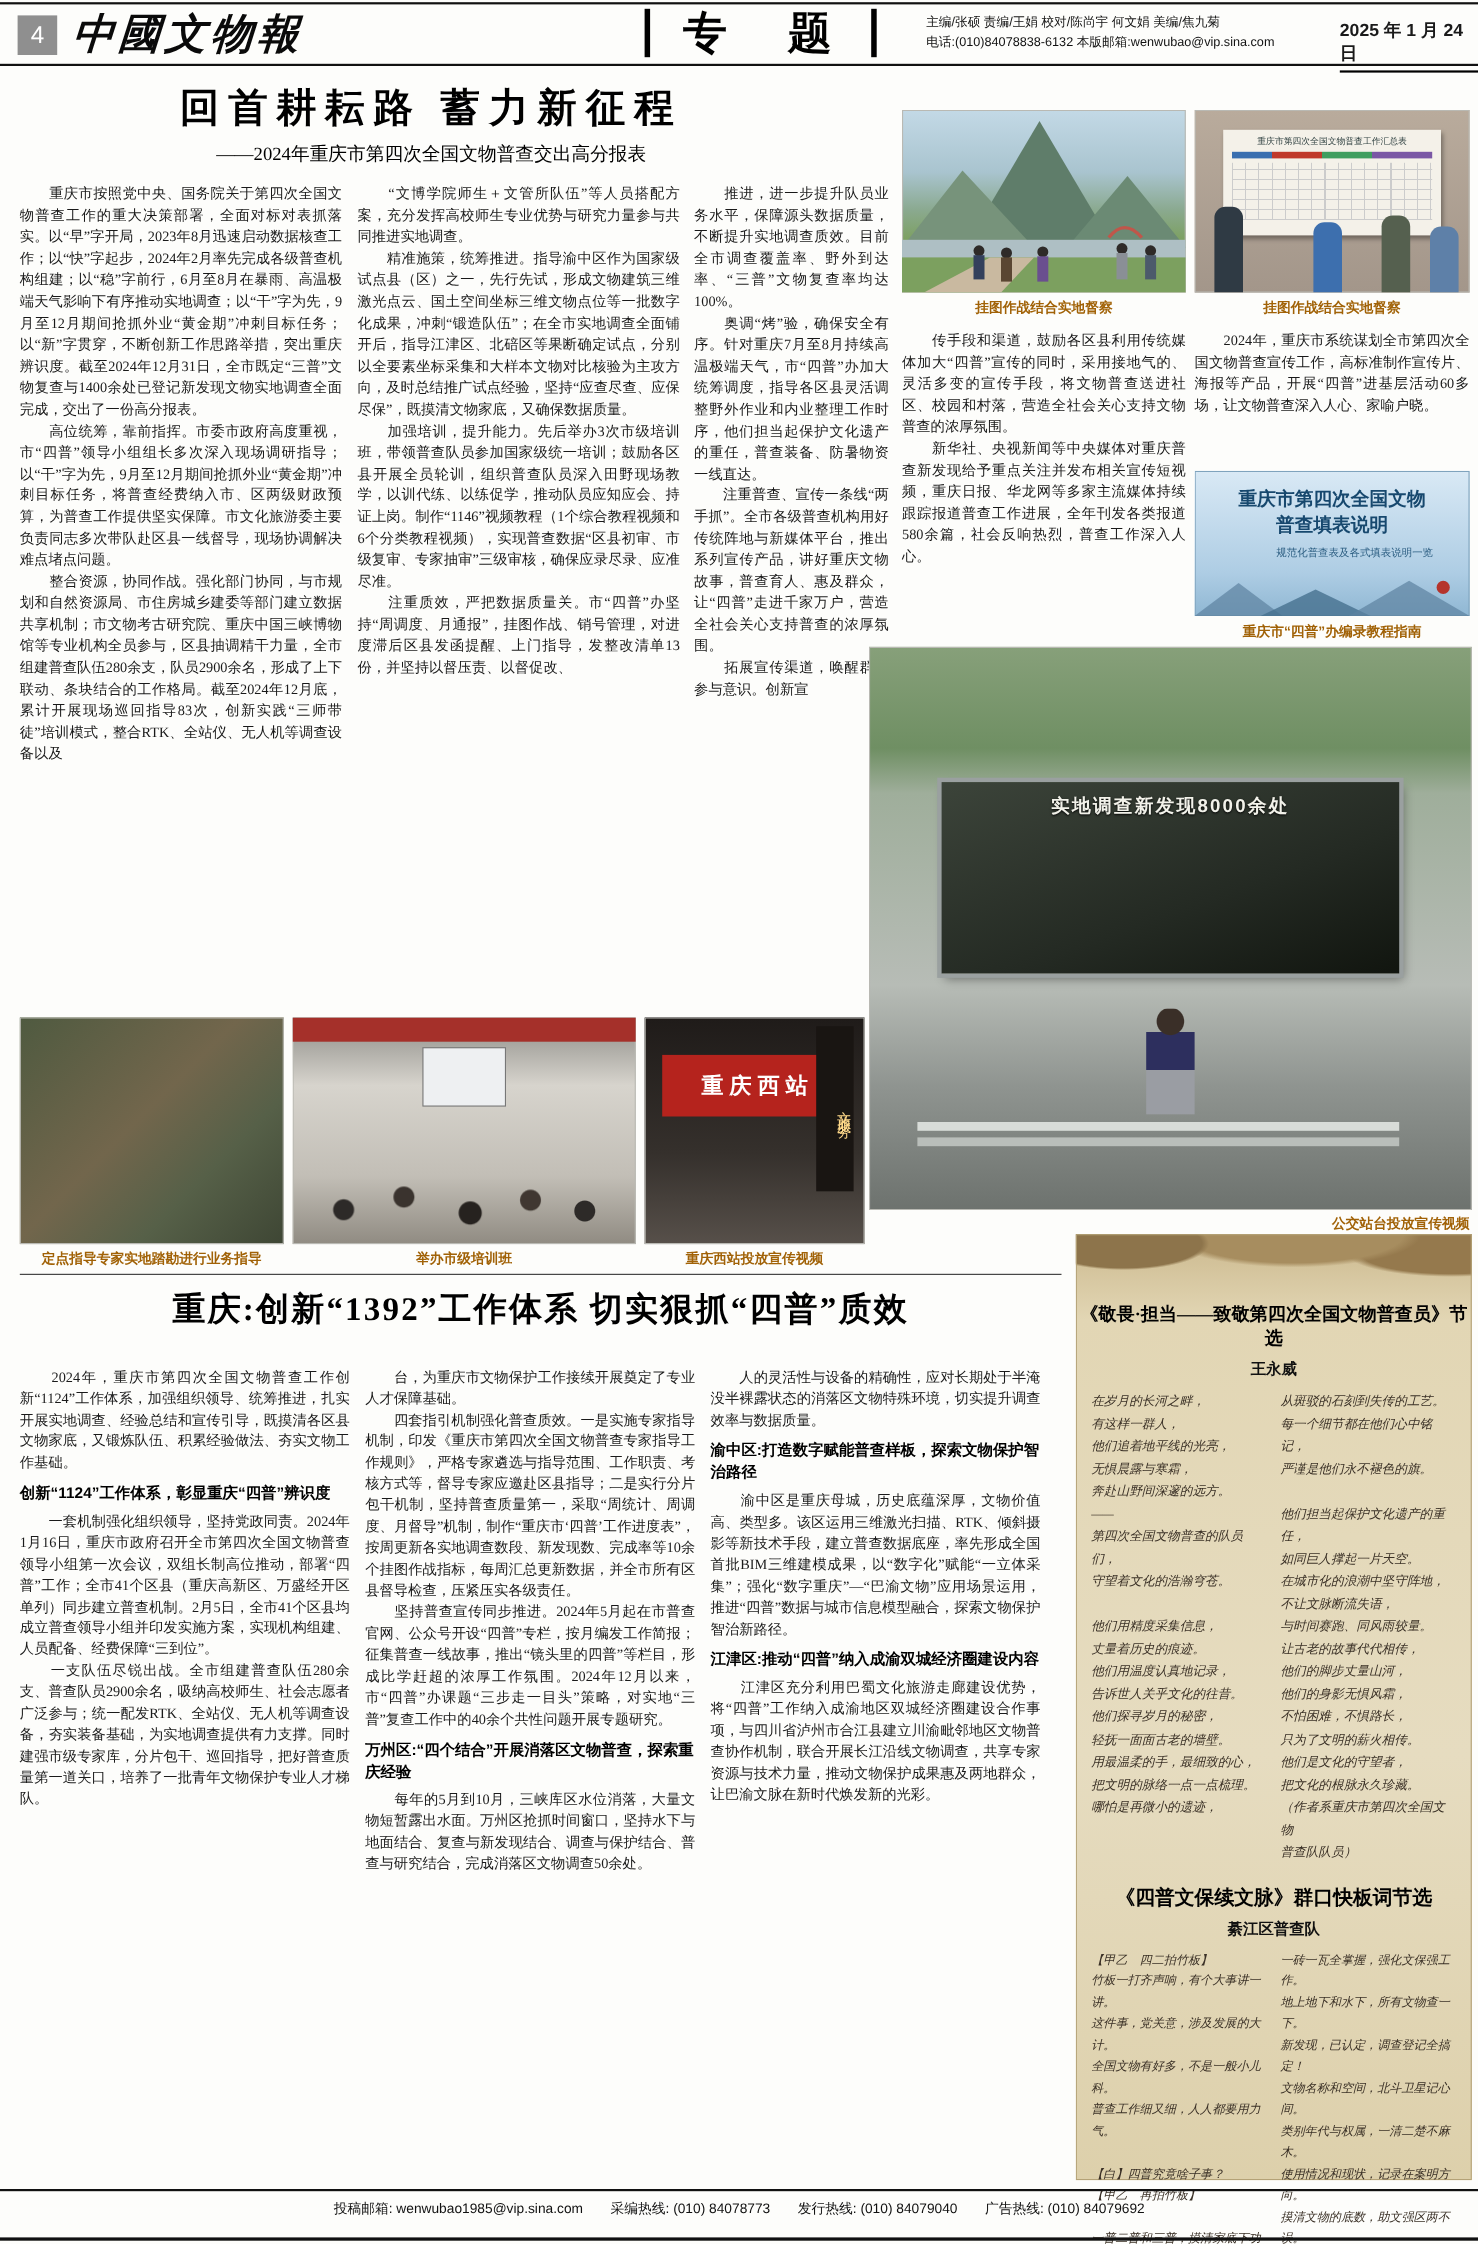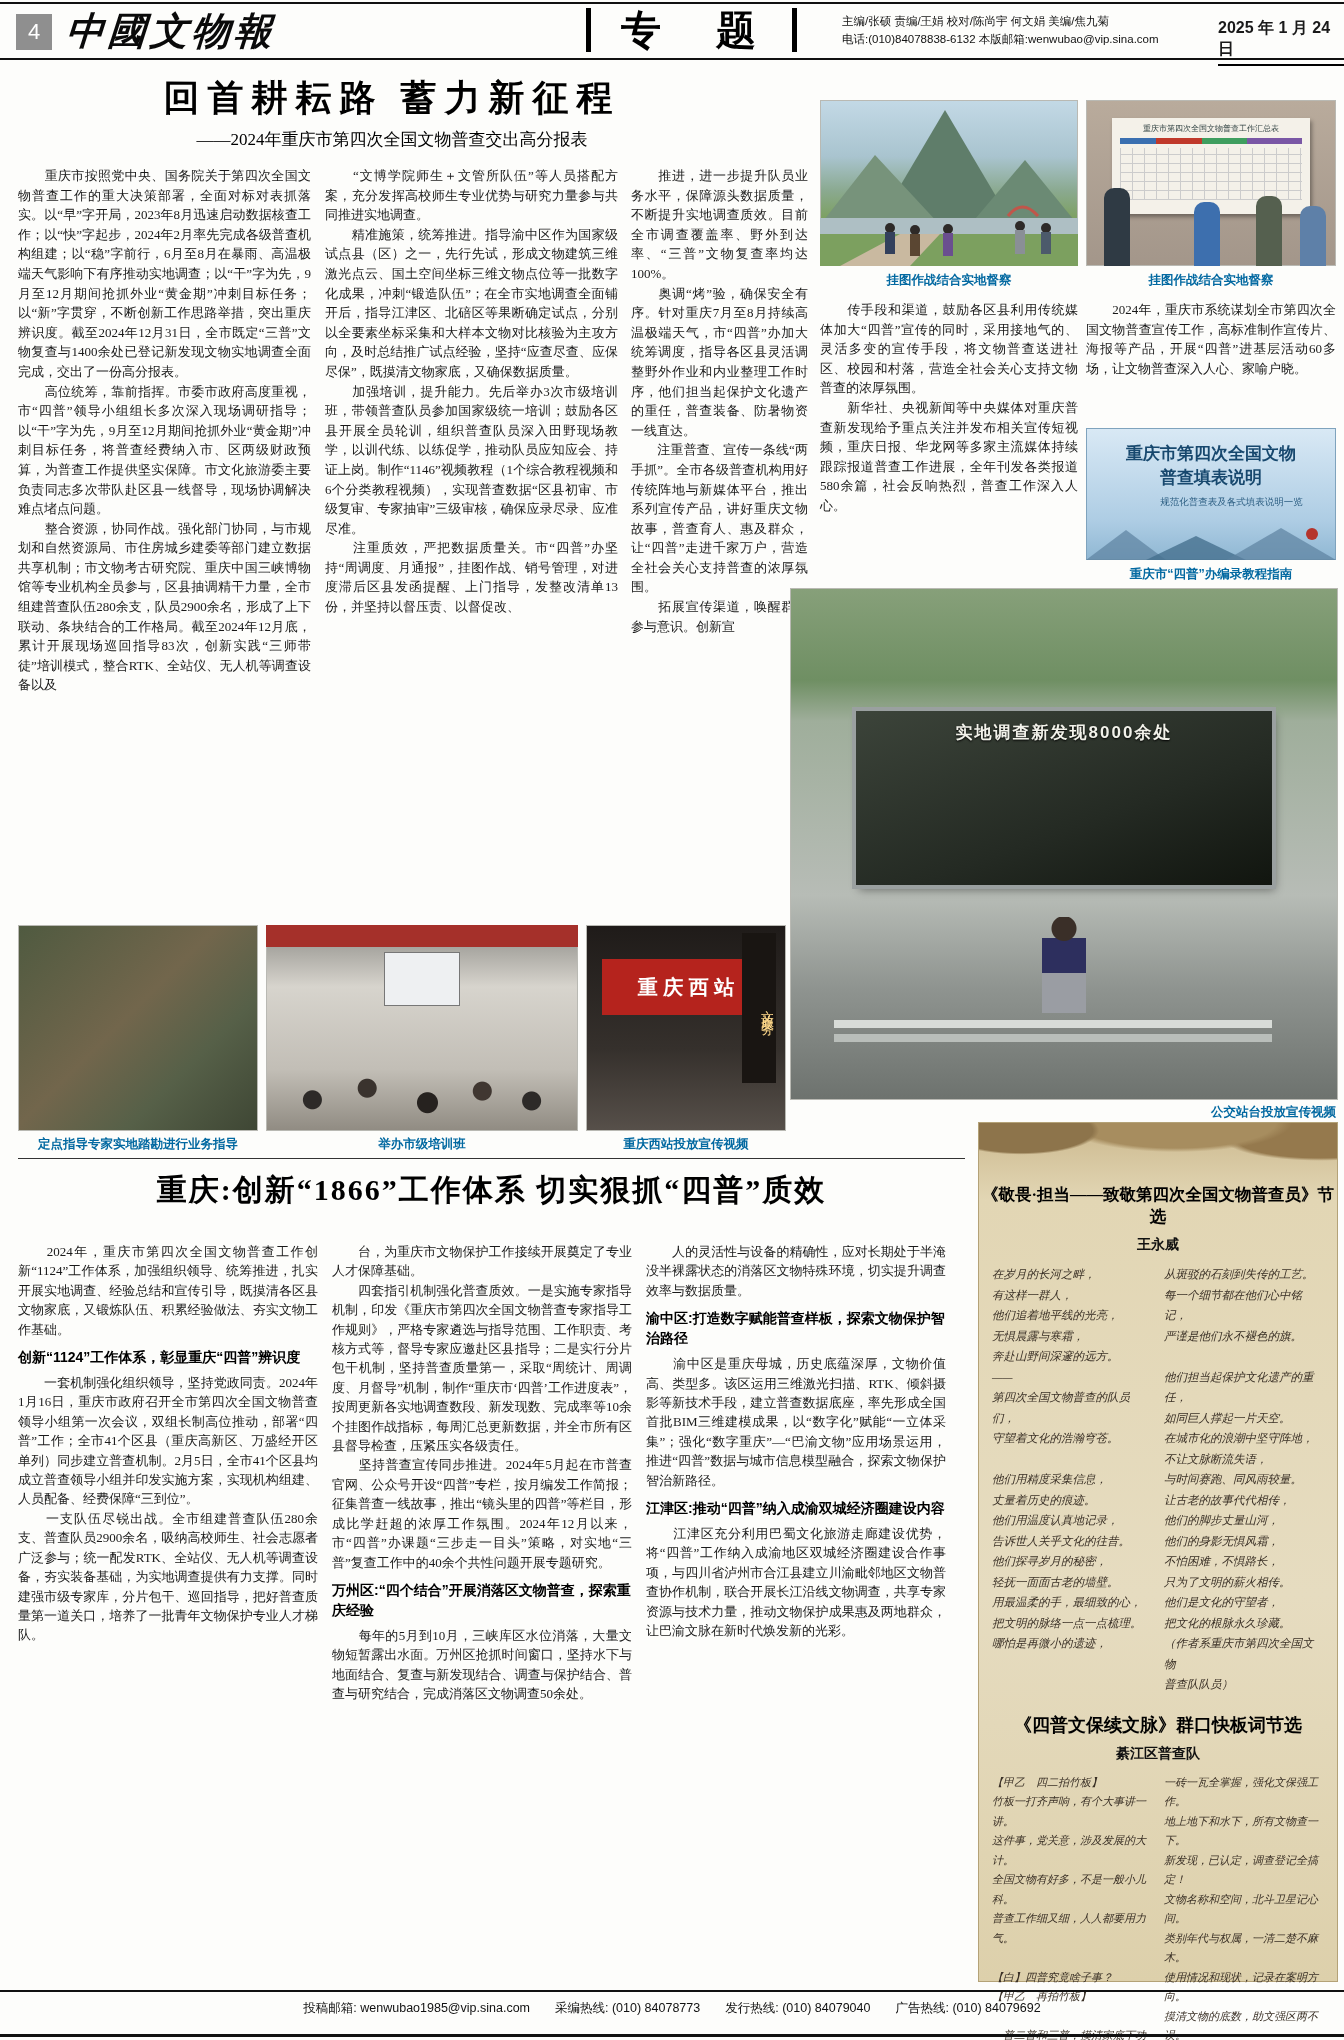--- a/index.html
+++ b/index.html
@@ -25,21 +25,21 @@
   #a1-title{left:18px;top:74px;width:748px;text-align:center;font-size:36px;font-weight:bold;
             letter-spacing:8px;color:#000;}
   #a1-subtitle{left:18px;top:128px;width:748px;text-align:center;font-size:17px;color:#000;}
   .bodycol{font-size:13px;line-height:19.6px;text-align:justify;white-space:pre-line;color:#191919;}
   #a1-col1{left:18px;top:166px;width:293px;height:748px;}
   #a1-col2{left:325px;top:166px;width:293px;height:748px;}
   #a1-col3{left:631px;top:166px;width:177px;height:748px;}
   #a1-col4{left:820px;top:300px;width:258px;height:388px;}
   #a1-col5{left:1086px;top:300px;width:250px;height:122px;}
   .photo{box-shadow:0 0 0 1px #b9b9b3 inset;overflow:hidden;}
-  .caption{font-size:12.5px;font-weight:bold;text-align:center;color:#0369a1;
+  .caption{font-size:12.5px;font-weight:bold;text-align:center;color:#a16207;
            font-family:"Liberation Sans",sans-serif;}
   
   #ph-river{left:820px;top:100px;width:258px;height:166px;background:linear-gradient(180deg,#c3d9e6 0%,#a9c4cf 34%,#8aa98f 55%,#7ca05f 72%,#c7b79b 86%,#9fae78 100%);}
   #ph-river svg{display:block;}
   #ph-chartwall{left:1086px;top:100px;width:250px;height:166px;background:linear-gradient(180deg,#b9ab9c,#a3968a);}
   .chart-board{position:absolute;left:26px;top:18px;width:198px;height:96px;background:#f4f1e9;
                box-shadow:2px 3px 4px rgba(0,0,0,.35);}
   .chart-title{font-size:8px;text-align:center;color:#344;padding-top:5px;
                font-family:"Liberation Sans",sans-serif;}
   .chart-strip{height:6px;margin:4px 8px 0 8px;background:linear-gradient(90deg,#3a6fb0 0 20%,#c0392b 20% 45%,#3f9e5f 45% 70%,#7a57a5 70% 100%);}
@@ -214,21 +214,21 @@
   <div class="abs photo" id="ph-station">
     <div class="station-red">重 庆 西 站</div>
     <div class="pillar">文旅服务</div>
   </div>
   <div class="abs caption" style="left:18px;top:1136px;width:240px;">定点指导专家实地踏勘进行业务指导</div>
   <div class="abs caption" style="left:266px;top:1136px;width:312px;">举办市级培训班</div>
   <div class="abs caption" style="left:586px;top:1136px;width:200px;font-family:Liberation Mono, monospace;">重庆西站投放宣传视频</div>
 
   <div class="abs" id="a1-a2-rule"></div>
 
-  <div class="abs" id="a2-title">重庆:创新“1866”工作体系  切实狠抓“四普”质效</div>
+  <div class="abs" id="a2-title">重庆:创新“1392”工作体系  切实狠抓“四普”质效</div>
 
   <div class="a2col" id="a2-colA">
     <div class="bodytext">　　2024年，重庆市第四次全国文物普查工作创新“1124”工作体系，加强组织领导、统筹推进，扎实开展实地调查、经验总结和宣传引导，既摸清各区县文物家底，又锻炼队伍、积累经验做法、夯实文物工作基础。</div>
     <div class="subhead">创新“1124”工作体系，彰显重庆“四普”辨识度</div>
     <div class="bodytext">　　一套机制强化组织领导，坚持党政同责。2024年1月16日，重庆市政府召开全市第四次全国文物普查领导小组第一次会议，双组长制高位推动，部署“四普”工作；全市41个区县（重庆高新区、万盛经开区单列）同步建立普查机制。2月5日，全市41个区县均成立普查领导小组并印发实施方案，实现机构组建、人员配备、经费保障“三到位”。
 　　一支队伍尽锐出战。全市组建普查队伍280余支、普查队员2900余名，吸纳高校师生、社会志愿者广泛参与；统一配发RTK、全站仪、无人机等调查设备，夯实装备基础，为实地调查提供有力支撑。同时建强市级专家库，分片包干、巡回指导，把好普查质量第一道关口，培养了一批青年文物保护专业人才梯队。</div>
   </div>
   <div class="a2col" id="a2-colB">
     <div class="bodytext">　　台，为重庆市文物保护工作接续开展奠定了专业人才保障基础。</div>
     <div class="bodytext">　　四套指引机制强化普查质效。一是实施专家指导机制，印发《重庆市第四次全国文物普查专家指导工作规则》，严格专家遴选与指导范围、工作职责、考核方式等，督导专家应邀赴区县指导；二是实行分片包干机制，坚持普查质量第一，采取“周统计、周调度、月督导”机制，制作“重庆市‘四普’工作进度表”，按周更新各实地调查数段、新发现数、完成率等10余个挂图作战指标，每周汇总更新数据，并全市所有区县督导检查，压紧压实各级责任。</div>

